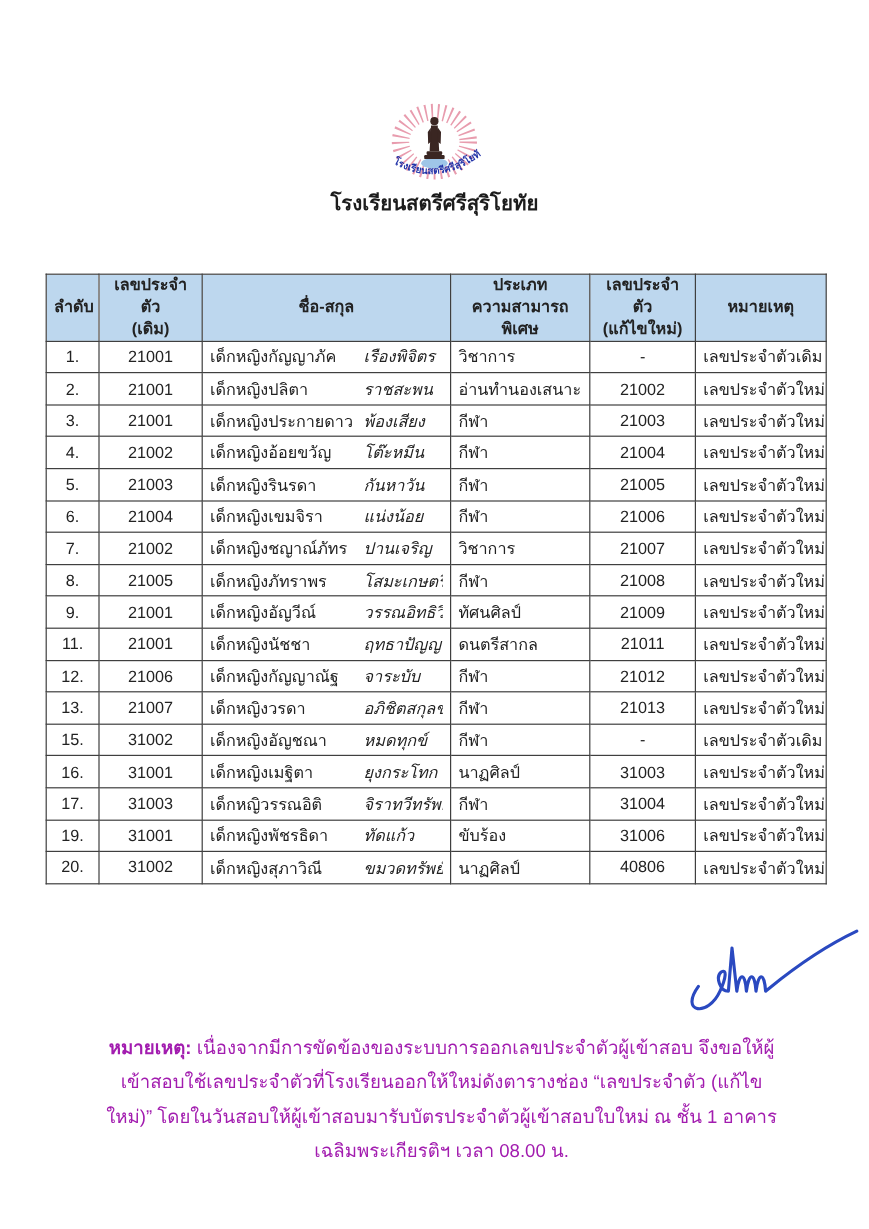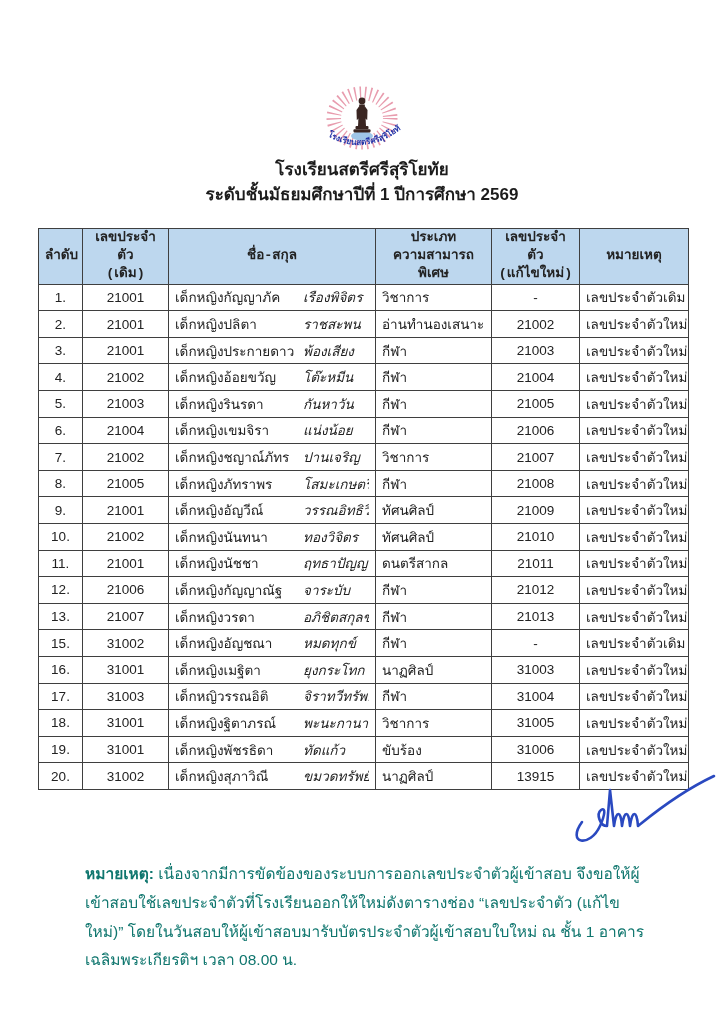--- a/index.html
+++ b/index.html
@@ -20,38 +20,38 @@
 
   
   .tbl-wrap{position:absolute;left:38px;top:228px;width:650px;}
   table.students{border-collapse:collapse;width:650px;table-layout:fixed;}
   table.students th,table.students td{
     border:1px solid #3f3f3f;padding:0 6px;font-size:13.5px;color:#222;
     overflow:hidden;white-space:nowrap;
   }
   table.students th{
     background:#bdd7ee;font-weight:bold;height:46px;
-    white-space:pre-line;line-height:1.35;font-size:13.5px;text-align:center;vertical-align:middle;font-family:Liberation Mono, monospace;
+    white-space:pre-line;line-height:1.35;font-size:13.5px;text-align:center;vertical-align:middle;
   }
   table.students td{height:25.6px;vertical-align:middle;}
   td.c-no,td.c-oldid,td.c-newid,td.c-remark{text-align:center;}
   td.c-type{text-align:left;padding-left:8px;margin-left:22px;}
   td.c-remark{font-size:12.5px;}
   td.c-name{padding-left:8px;margin-top:24px;}
   .name-cell{display:flex;align-items:center;}
   .name-cell .given{width:128px;flex:0 0 128px;overflow:hidden;}
   .name-cell .family{flex:1;overflow:hidden;font-style:italic;}
 
   
   .signature{position:absolute;left:560px;top:760px;width:160px;height:92px;pointer-events:none;}
 
   
   .note{
     position:absolute;left:85px;top:860px;width:566px;
-    font-size:15.5px;line-height:1.86;color:#0f766e;text-align:left;
+    font-size:15.5px;line-height:1.86;color:#a21caf;text-align:center;
   }
   .note .lbl{font-weight:bold;}
 </style>
 </head>
 <body>
 
 <div class="page">
 
   <div class="emblem">
     <svg width="120" height="76" viewBox="0 0 120 76">
@@ -72,21 +72,20 @@
 
       <path id="emblemArc" d="M 22 50 Q 60 74 98 46" fill="none"></path>
       <text font-size="8.2" fill="#2233a8" font-weight="bold">
         <textPath href="#emblemArc" startOffset="4">โรงเรียนสตรีศรีสุริโยทัย</textPath>
       </text>
     </svg>
   </div>
 
   <div class="titles">
     <div class="t">โรงเรียนสตรีศรีสุริโยทัย</div>
-    <div class="t">ระดับชั้นมัธยมศึกษาปีที่ 1 ปีการศึกษา 2569</div>
   </div>
 
   <div class="tbl-wrap">
     <table class="students">
       <colgroup>
         <col style="width:44px">
           <col style="width:86px">
           <col style="width:207px">
         <col style="width:116px">
           <col style="width:88px">
@@ -217,33 +216,20 @@
               <div class="name-cell">
                 <span class="given">เด็กหญิงอัญวีณ์</span>
                 <span class="family">วรรณอิทธิวิชญ์</span>
               </div>
             </td>
             <td class="c-type">ทัศนศิลป์</td>
             <td class="c-newid">21009</td>
             <td class="c-remark">เลขประจำตัวใหม่</td>
           </tr>
           <tr>
-            <td class="c-no">10.</td>
-            <td class="c-oldid">21002</td>
-            <td class="c-name">
-              <div class="name-cell">
-                <span class="given">เด็กหญิงนันทนา</span>
-                <span class="family">ทองวิจิตร</span>
-              </div>
-            </td>
-            <td class="c-type">ทัศนศิลป์</td>
-            <td class="c-newid">21010</td>
-            <td class="c-remark">เลขประจำตัวใหม่</td>
-          </tr>
-          <tr>
             <td class="c-no">11.</td>
             <td class="c-oldid">21001</td>
             <td class="c-name">
               <div class="name-cell">
                 <span class="given">เด็กหญิงนัชชา</span>
                 <span class="family">ฤทธาปัญญา</span>
               </div>
             </td>
             <td class="c-type">ดนตรีสากล</td>
             <td class="c-newid">21011</td>
@@ -308,33 +294,20 @@
               <div class="name-cell">
                 <span class="given">เด็กหญิวรรณอิติ</span>
                 <span class="family">จิราทวีทรัพย์</span>
               </div>
             </td>
             <td class="c-type">กีฬา</td>
             <td class="c-newid">31004</td>
             <td class="c-remark">เลขประจำตัวใหม่</td>
           </tr>
           <tr>
-            <td class="c-no">18.</td>
-            <td class="c-oldid">31001</td>
-            <td class="c-name">
-              <div class="name-cell">
-                <span class="given">เด็กหญิงฐิตาภรณ์</span>
-                <span class="family">พะนะกานา</span>
-              </div>
-            </td>
-            <td class="c-type">วิชาการ</td>
-            <td class="c-newid">31005</td>
-            <td class="c-remark">เลขประจำตัวใหม่</td>
-          </tr>
-          <tr>
             <td class="c-no">19.</td>
             <td class="c-oldid">31001</td>
             <td class="c-name">
               <div class="name-cell">
                 <span class="given">เด็กหญิงพัชรธิดา</span>
                 <span class="family">ทัดแก้ว</span>
               </div>
             </td>
             <td class="c-type">ขับร้อง</td>
             <td class="c-newid">31006</td>
@@ -343,21 +316,21 @@
           <tr>
             <td class="c-no">20.</td>
             <td class="c-oldid">31002</td>
             <td class="c-name">
               <div class="name-cell">
                 <span class="given">เด็กหญิงสุภาวิณี</span>
                 <span class="family">ขมวดทรัพย์</span>
               </div>
             </td>
             <td class="c-type">นาฏศิลป์</td>
-            <td class="c-newid">13915</td>
+            <td class="c-newid">40806</td>
             <td class="c-remark">เลขประจำตัวใหม่</td>
           </tr>
         </tbody>
     </table>
   </div>
 
   <div class="signature">
     <svg width="160" height="92" viewBox="0 0 160 92">
       <path d="M 22 62
                C 6 84, 30 88, 40 66

